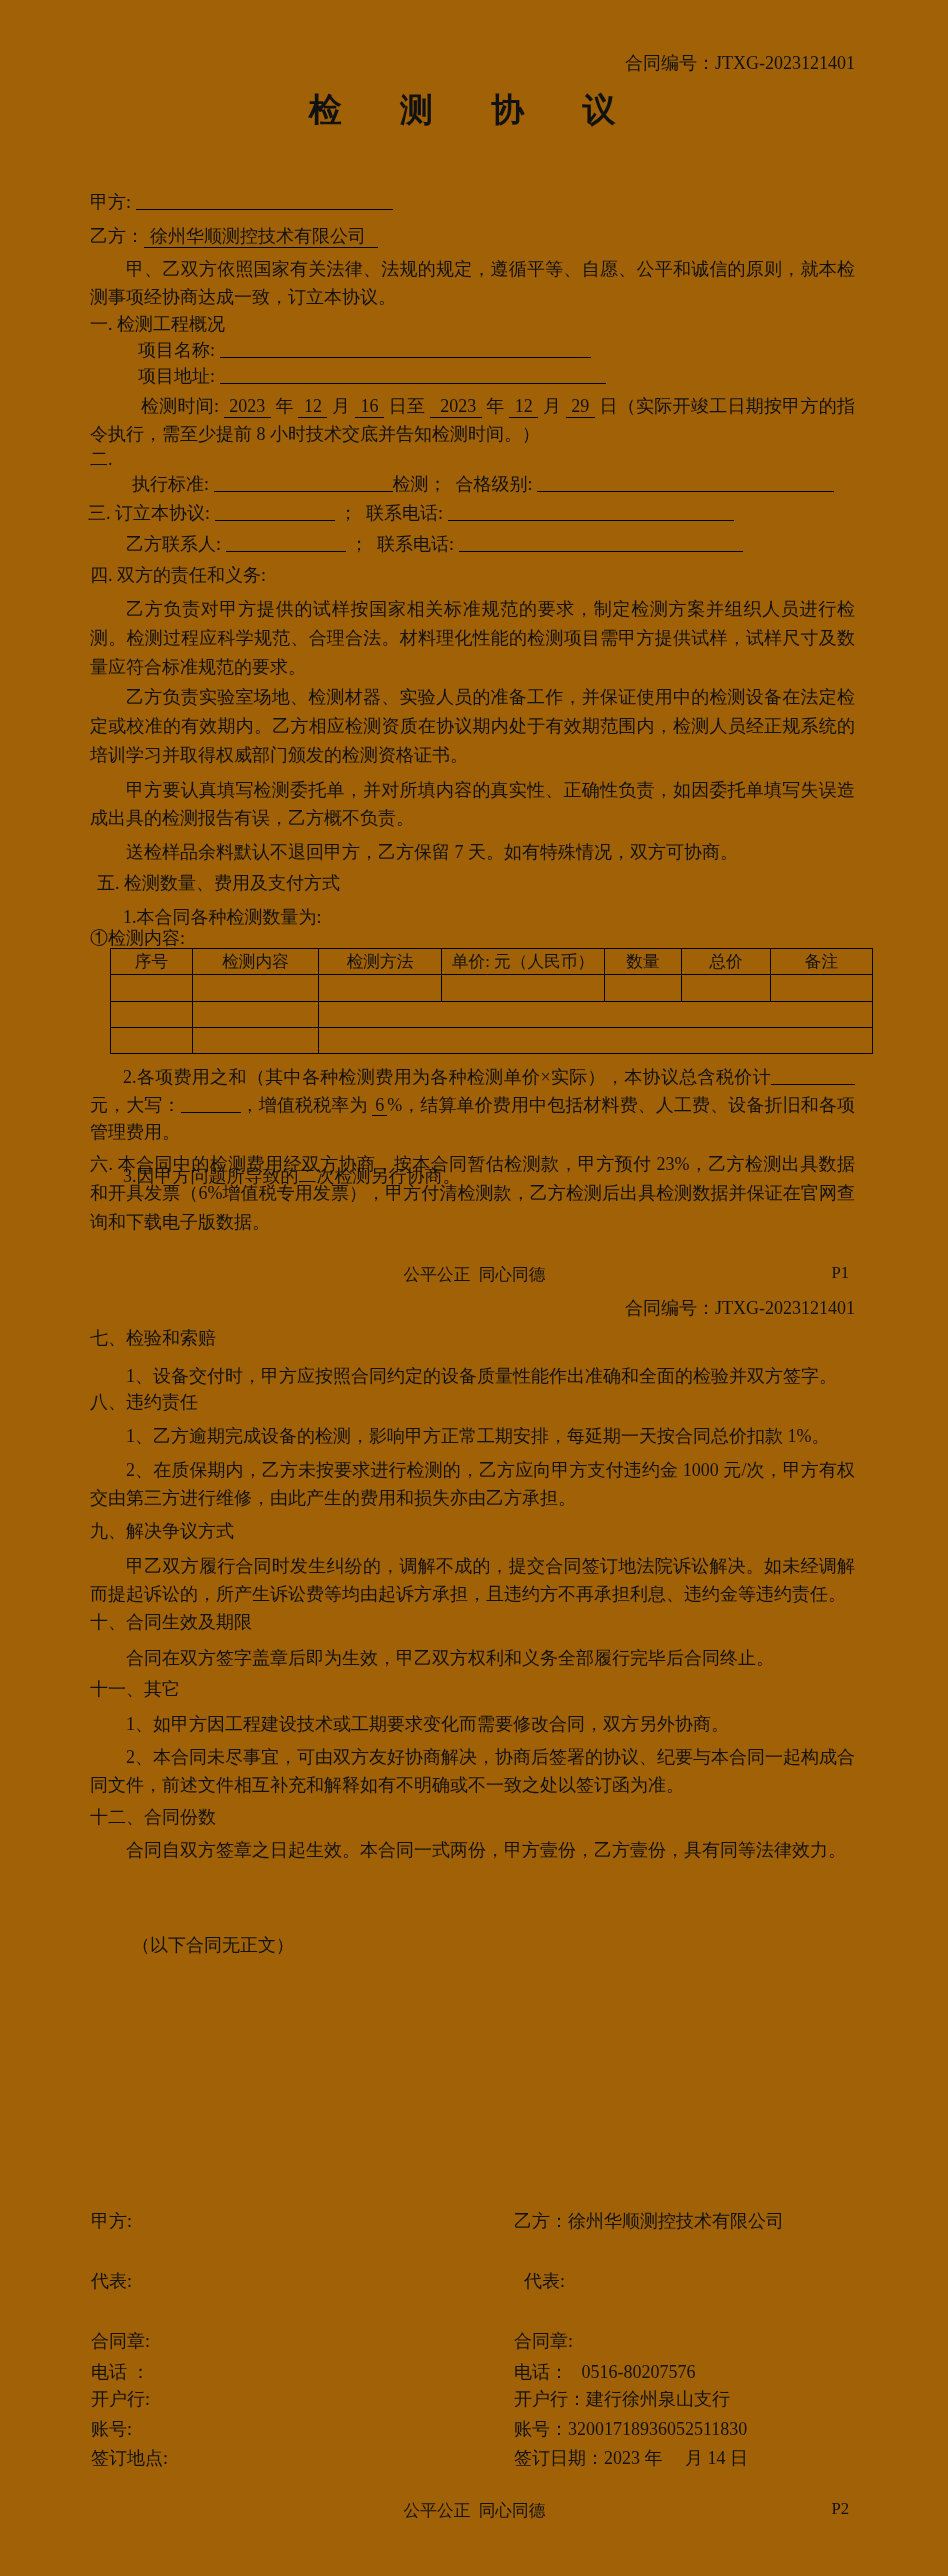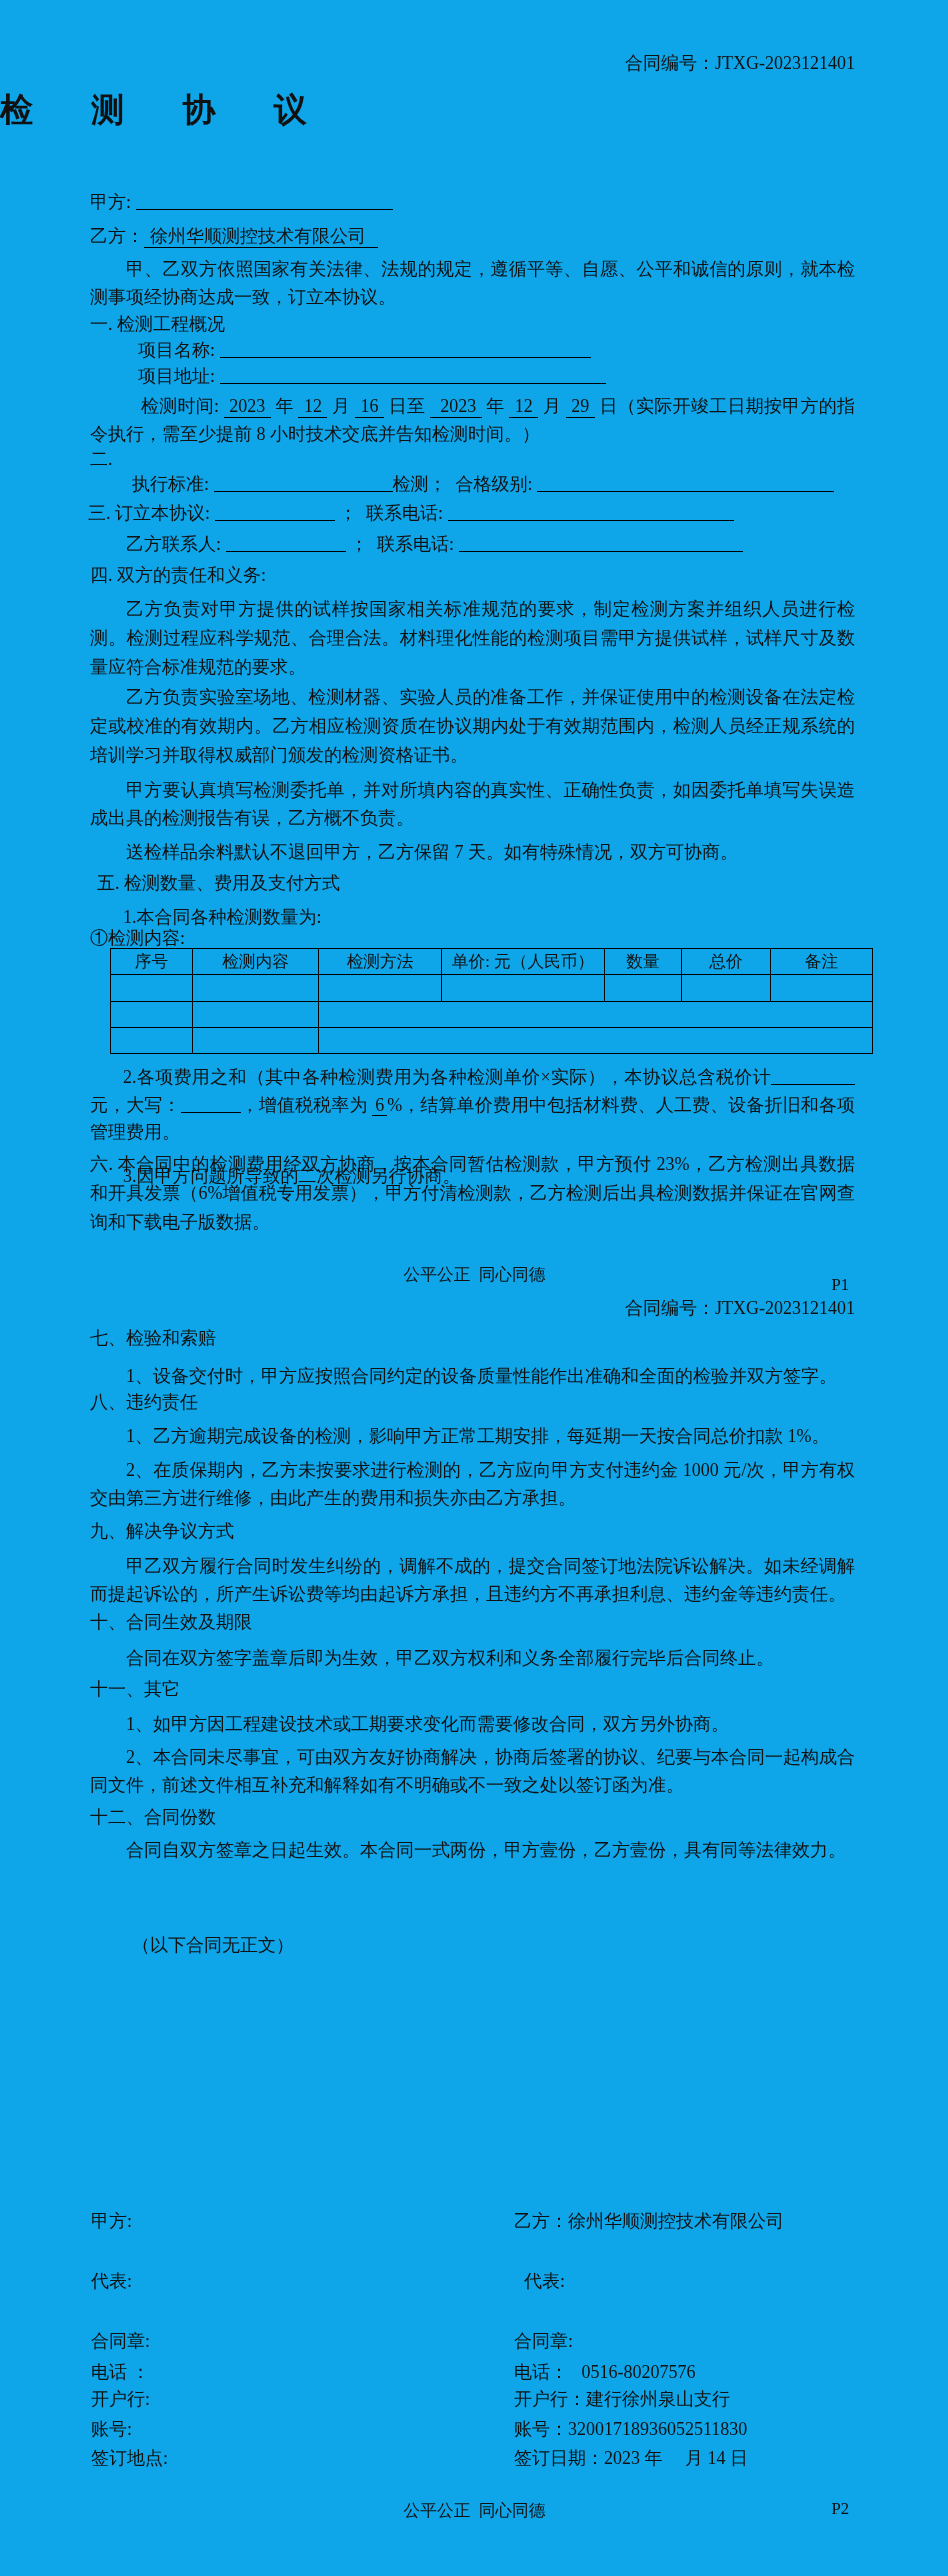--- a/index.html
+++ b/index.html
@@ -1,21 +1,21 @@
 <!DOCTYPE html>
 <html style="font-size:9.6px"><head>
 <meta charset="utf-8">
 <style>
   html,body{margin:0;padding:0;background:#888;}
-  .page{position:relative;width:949px;height:2576px;background:#0ea5e9;margin:0 auto;
+  .page{position:relative;width:949px;height:2576px;background:#a16207;margin:0 auto;
         font-family:"Liberation Serif","DejaVu Serif",serif;color:#111;overflow:hidden;}
   .line{position:absolute;white-space:pre;font-size:18px;line-height:24px;}
   .para{position:absolute;left:90px;width:765px;font-size:18px;line-height:28px;text-align:justify;}
   .indent2{text-indent:36px;}
-  .title{position:absolute;left:0;right:0;font-size:33px;letter-spacing:25px;font-weight:bold;}
+  .title{position:absolute;left:0;right:0;text-align:center;font-size:33px;letter-spacing:25px;font-weight:bold;}
   .rightline{position:absolute;right:94px;text-align:right;font-size:18px;white-space:pre;}
   .blank{display:inline-block;border-bottom:1.2px solid #000;height:15.5px;vertical-align:-2.4px;}
   .uval{border-bottom:1.2px solid #000;padding:0 5.4px 0.6px 5.4px;white-space:pre;}
   .footer-motto{position:absolute;left:0;right:0;text-align:center;font-size:16.7px;white-space:pre;}
   .pageno{position:absolute;right:100px;font-size:16.7px;}
   table.detect{position:absolute;left:110px;top:948px;border-collapse:collapse;table-layout:fixed;}
   table.detect td{border:1.2px solid #000;font-size:16.7px;text-align:center;padding:0;overflow:hidden;}
   .sigrow{position:absolute;left:0;width:100%;height:24px;}
   .sigrow .sl{position:absolute;left:91px;font-size:18px;white-space:pre;}
   .sigrow .sr{position:absolute;left:514px;font-size:18px;white-space:pre;}
@@ -101,21 +101,21 @@
     </table>
 
   <div class="para" style="top:1064px;text-indent:33px;line-height:27.5px;">
     <span>2.各项费用之和（其中各种检测费用为各种检测单价×实际），本协议总含税价计</span><span class="blank" style="width:84px;"></span><span>元，</span><span>大写：</span><span class="blank" style="width:60px;"></span><span>，增值税税率为 </span><span class="uval" style="padding:0 3px 0.6px 3px;">6</span><span>%，结算单价费用中包括材料费、人工费、设备折旧和各项管理费用。</span>
   </div>
   <div class="line" style="left:123px;top:1122px;margin-top:42px;">3.因甲方问题所导致的二次检测另行协商。</div>
 
   <div class="para" style="top:1150px;line-height:29px;">六. 本合同中的检测费用经双方协商，按本合同暂估检测款，甲方预付 23%，乙方检测出具数据和开具发票（6%增值税专用发票），甲方付清检测款，乙方检测后出具检测数据并保证在官网查询和下载电子版数据。</div>
 
   <div class="footer-motto" style="top:1263px;">公平公正  同心同德</div>
-  <div class="pageno" style="top:1263px;margin-top:12px;">P1</div>
+  <div class="pageno" style="top:1263px;">P1</div>
 
   <div class="rightline" style="top:1296px;">合同编号：JTXG-2023121401</div>
 
   <div class="line" style="left:90px;top:1326px;">七、检验和索赔</div>
   <div class="para indent2" style="top:1362px;">1、设备交付时，甲方应按照合同约定的设备质量性能作出准确和全面的检验并双方签字。</div>
 
   <div class="line" style="left:90px;top:1390px;">八、违约责任</div>
   <div class="para indent2" style="top:1422px;">1、乙方逾期完成设备的检测，影响甲方正常工期安排，每延期一天按合同总价扣款 1%。</div>
   <div class="para indent2" style="top:1457px;line-height:27.5px;">2、在质保期内，乙方未按要求进行检测的，乙方应向甲方支付违约金 1000 元/次，甲方有权交由第三方进行维修，由此产生的费用和损失亦由乙方承担。</div>
 

